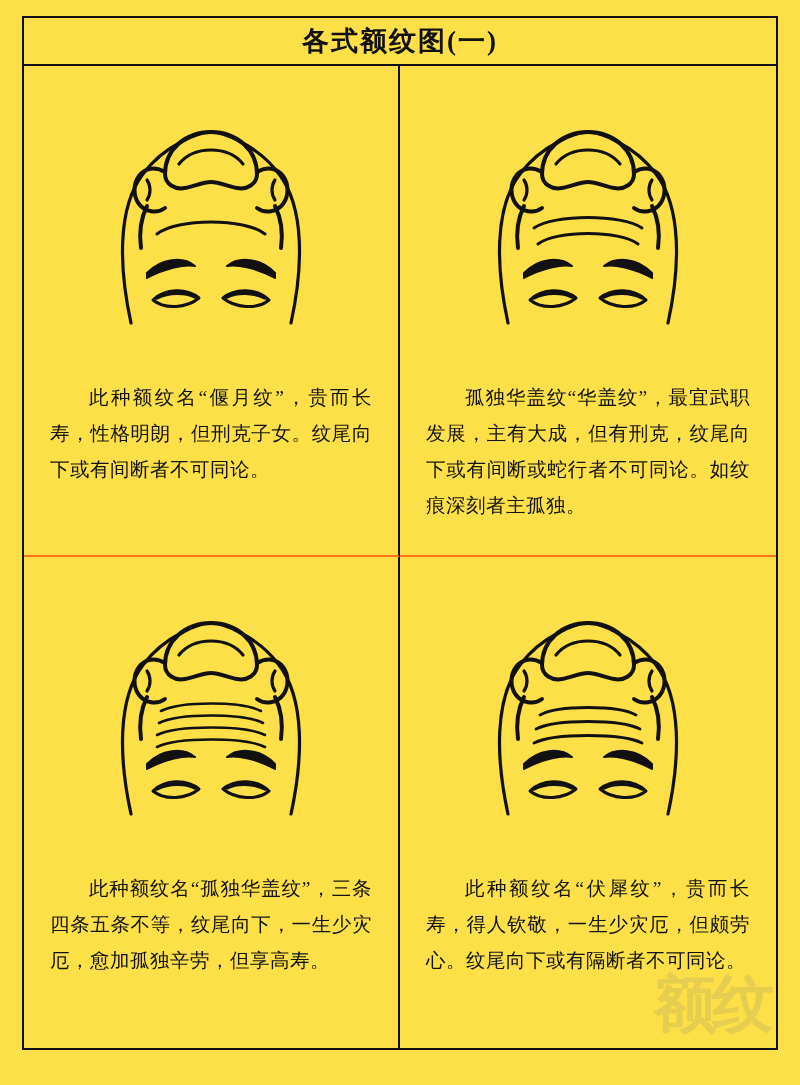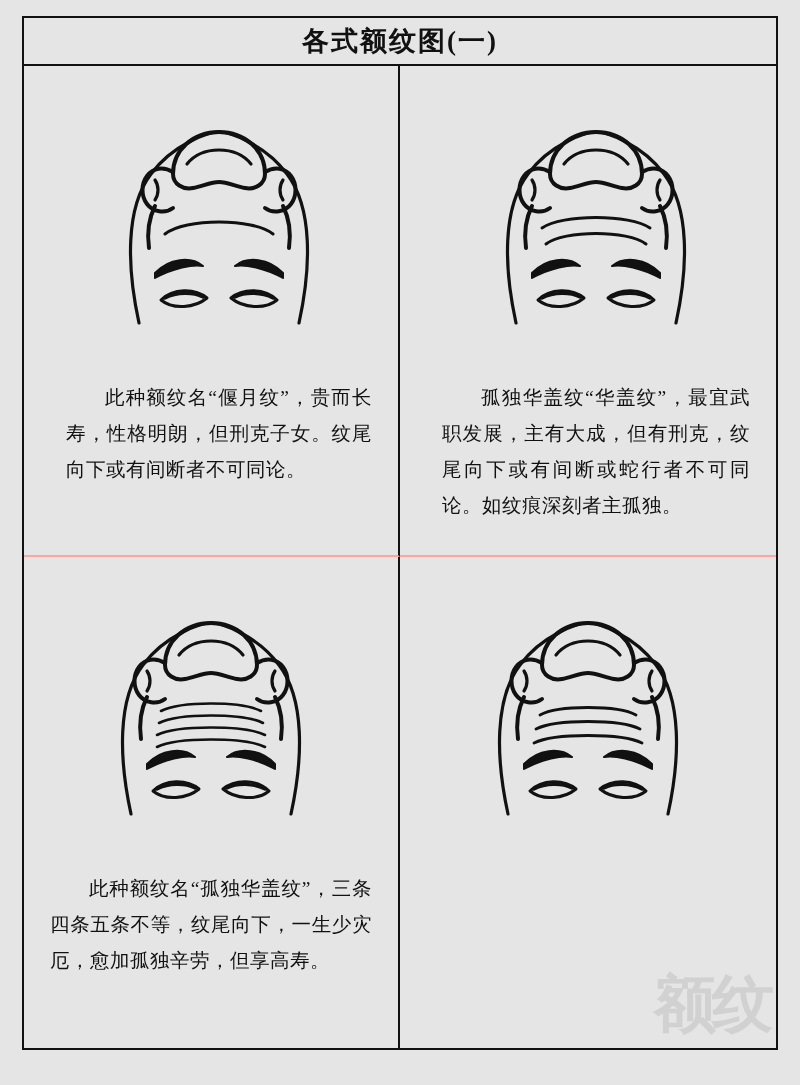--- a/index.html
+++ b/index.html
@@ -13,21 +13,21 @@
     font-family: "Liberation Serif", "DejaVu Serif", serif;
     color: #111111;
     overflow: hidden;
   }
   .page {
     position: relative;
     width: 800px;
     height: 1085px;
     box-sizing: border-box;
     padding: 16px 22px 14px 22px;
-    background: #e5e5e5;
+    background: #fde047;
   }
   .title-bar {
     border: 2px solid #111;
     border-bottom: none;
     height: 48px;
     display: flex;
     align-items: center;
     justify-content: center;
     box-sizing: border-box;
   }
@@ -48,21 +48,21 @@
   .cell {
     position: relative;
     box-sizing: border-box;
     display: flex;
     flex-direction: column;
     align-items: center;
     padding: 6px 0 0 0;
     overflow: hidden;
   }
   .cell.col-left { border-right: 2px solid #111; }
-  .cell.row-top { border-bottom: 2px solid #fca5a5; padding-left: 16px; }
+  .cell.row-top { border-bottom: 2px solid #f97316; }
   .figure {
     width: 100%;
     height: 300px;
     display: flex;
     align-items: flex-start;
     justify-content: center;
     padding-top: 16px;
     box-sizing: border-box;
   }
   .caption {
@@ -212,17 +212,18 @@
             <path d="M96 164 C116 154 184 154 204 164" stroke-width="2.8"></path>
             <path d="M86 185 C100 170 122 168 134 178 C124 176 104 180 86 190 Z" fill="#111" stroke-width="2"></path>
             <path d="M214 185 C200 170 178 168 166 178 C176 176 196 180 214 190 Z" fill="#111" stroke-width="2"></path>
             <path d="M92 212 C104 200 126 200 138 210 C126 220 104 222 92 212 Z" stroke-width="3"></path>
             <path d="M96 210 C108 204 124 204 134 209"></path>
             <path d="M208 212 C196 200 174 200 162 210 C174 220 196 222 208 212 Z" stroke-width="3"></path>
             <path d="M204 210 C192 204 176 204 166 209"></path>
           </g>
         </svg>
       </div>
+      <div class="caption">此种额纹名“伏犀纹”，贵而长寿，得人钦敬，一生少灾厄，但颇劳心。纹尾向下或有隔断者不可同论。</div>
       <div class="watermark">额纹</div>
     </div>
 
   </div>
 </div>
 
 </body></html>

